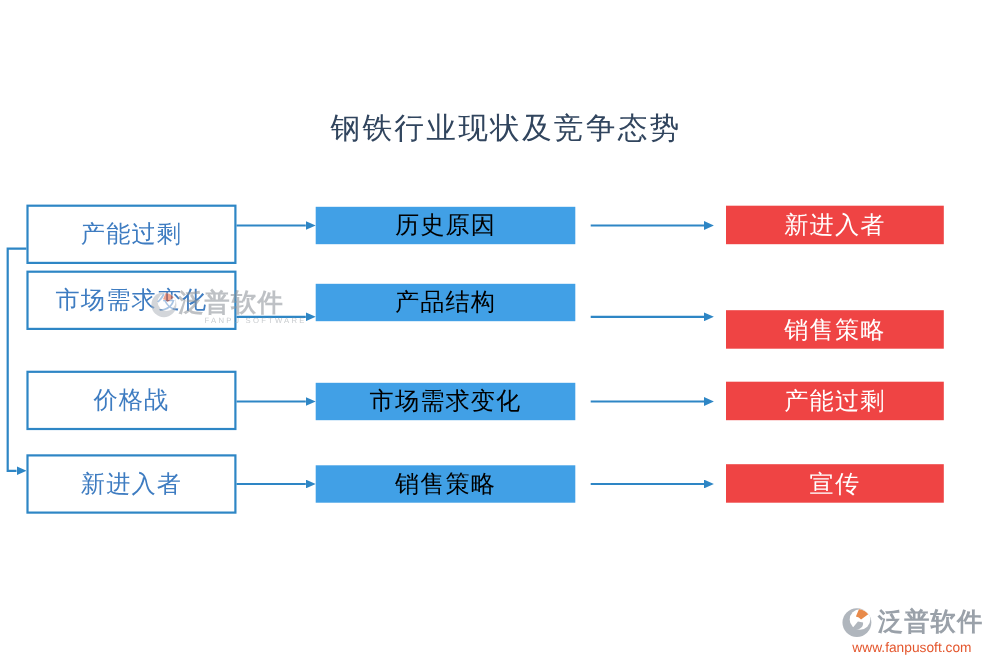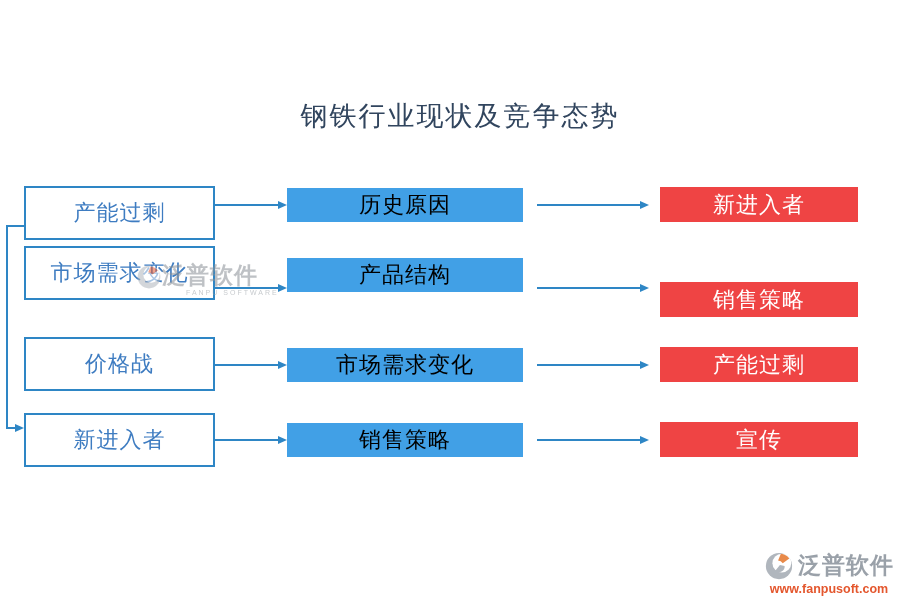--- a/index.html
+++ b/index.html
@@ -33,21 +33,21 @@
     position:absolute;left:136px;top:264px;z-index:4;opacity:0.55;
     display:flex;align-items:flex-start;pointer-events:none;
   }
   .watermark .wm-text{color:#8a9096;font-size:23px;font-weight:bold;letter-spacing:1px;line-height:1;}
   .watermark .wm-sub{color:#9aa0a6;font-size:7px;letter-spacing:2px;margin-top:2px;margin-left:24px;}
   .brand{
     position:absolute;left:760px;top:550px;width:138px;z-index:5;text-align:center;
   }
   .brand-row{display:flex;align-items:center;justify-content:center;gap:4px;}
   .brand-name{color:#9aa1a9;font-size:23px;font-weight:bold;letter-spacing:1px;}
-  .brand-url{color:#e4572e;font-size:12.5px;font-weight:bold;margin-top:1px;}
+  .brand-url{color:#e4572e;font-size:12.5px;font-weight:normal;margin-top:1px;}
 </style>
 </head>
 <body>
 
 <div class="title">钢铁行业现状及竞争态势</div>
 
 <div class="box left-box" style="top:186px">产能过剩</div>
 <div class="box mid-box" style="top:188px">历史原因</div>
 <div class="box right-box" style="top:187px">新进入者</div>
 

